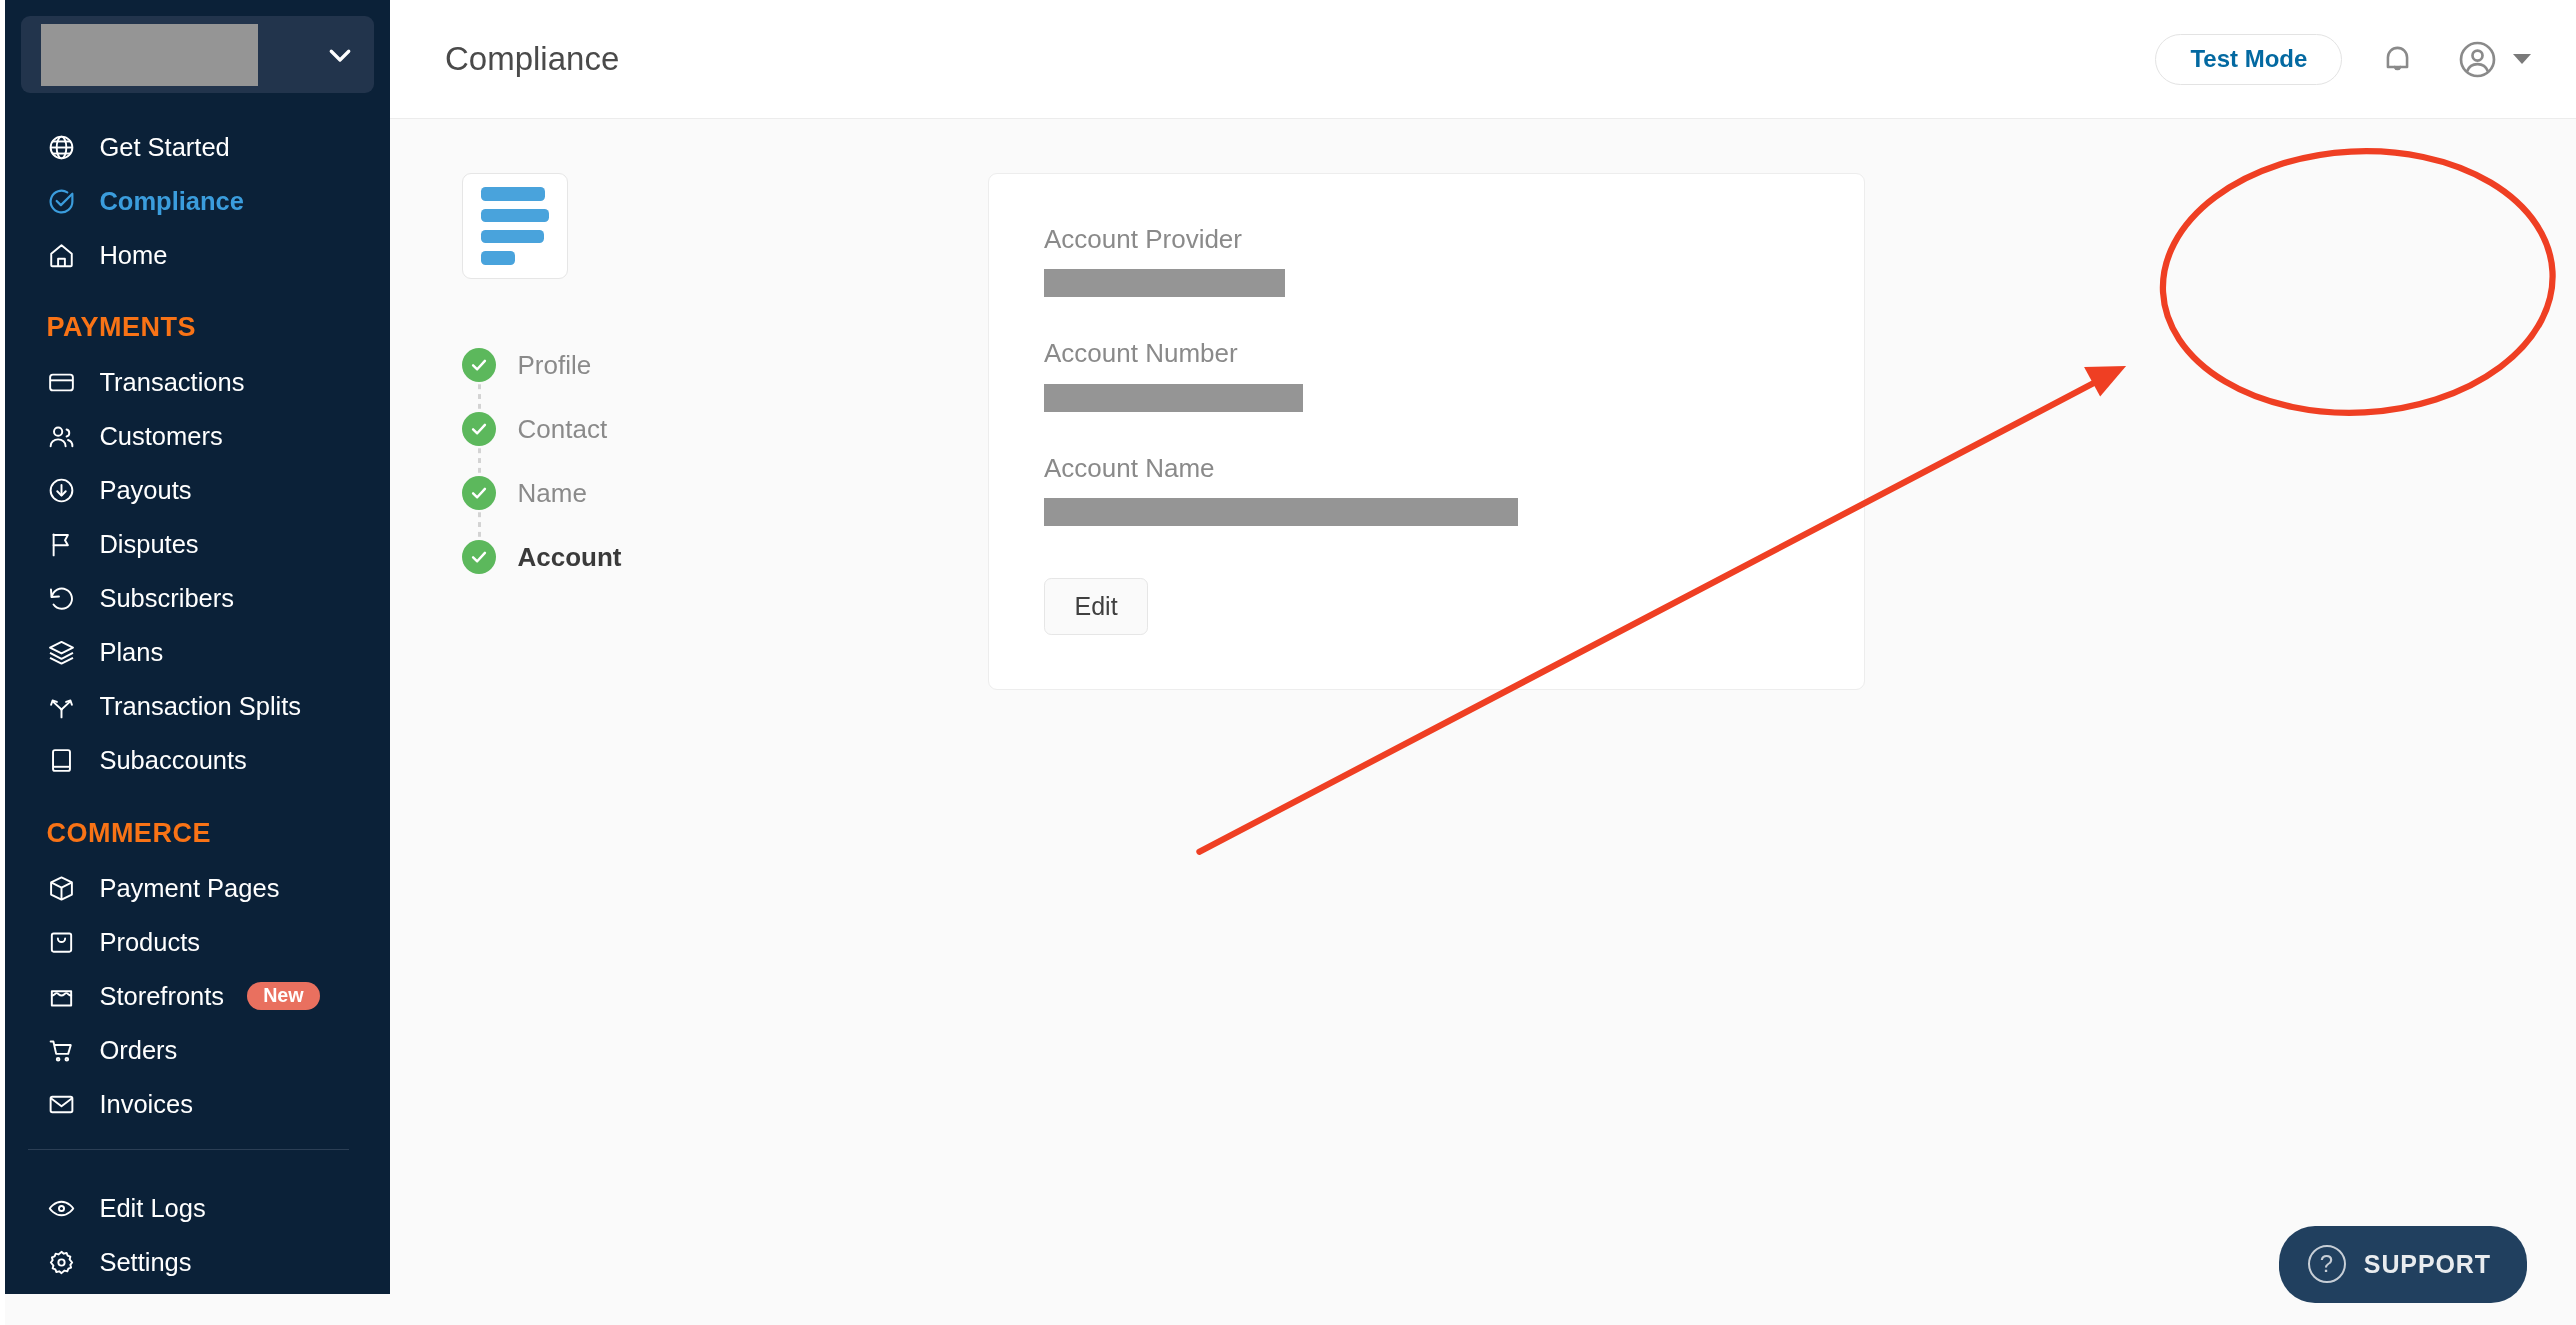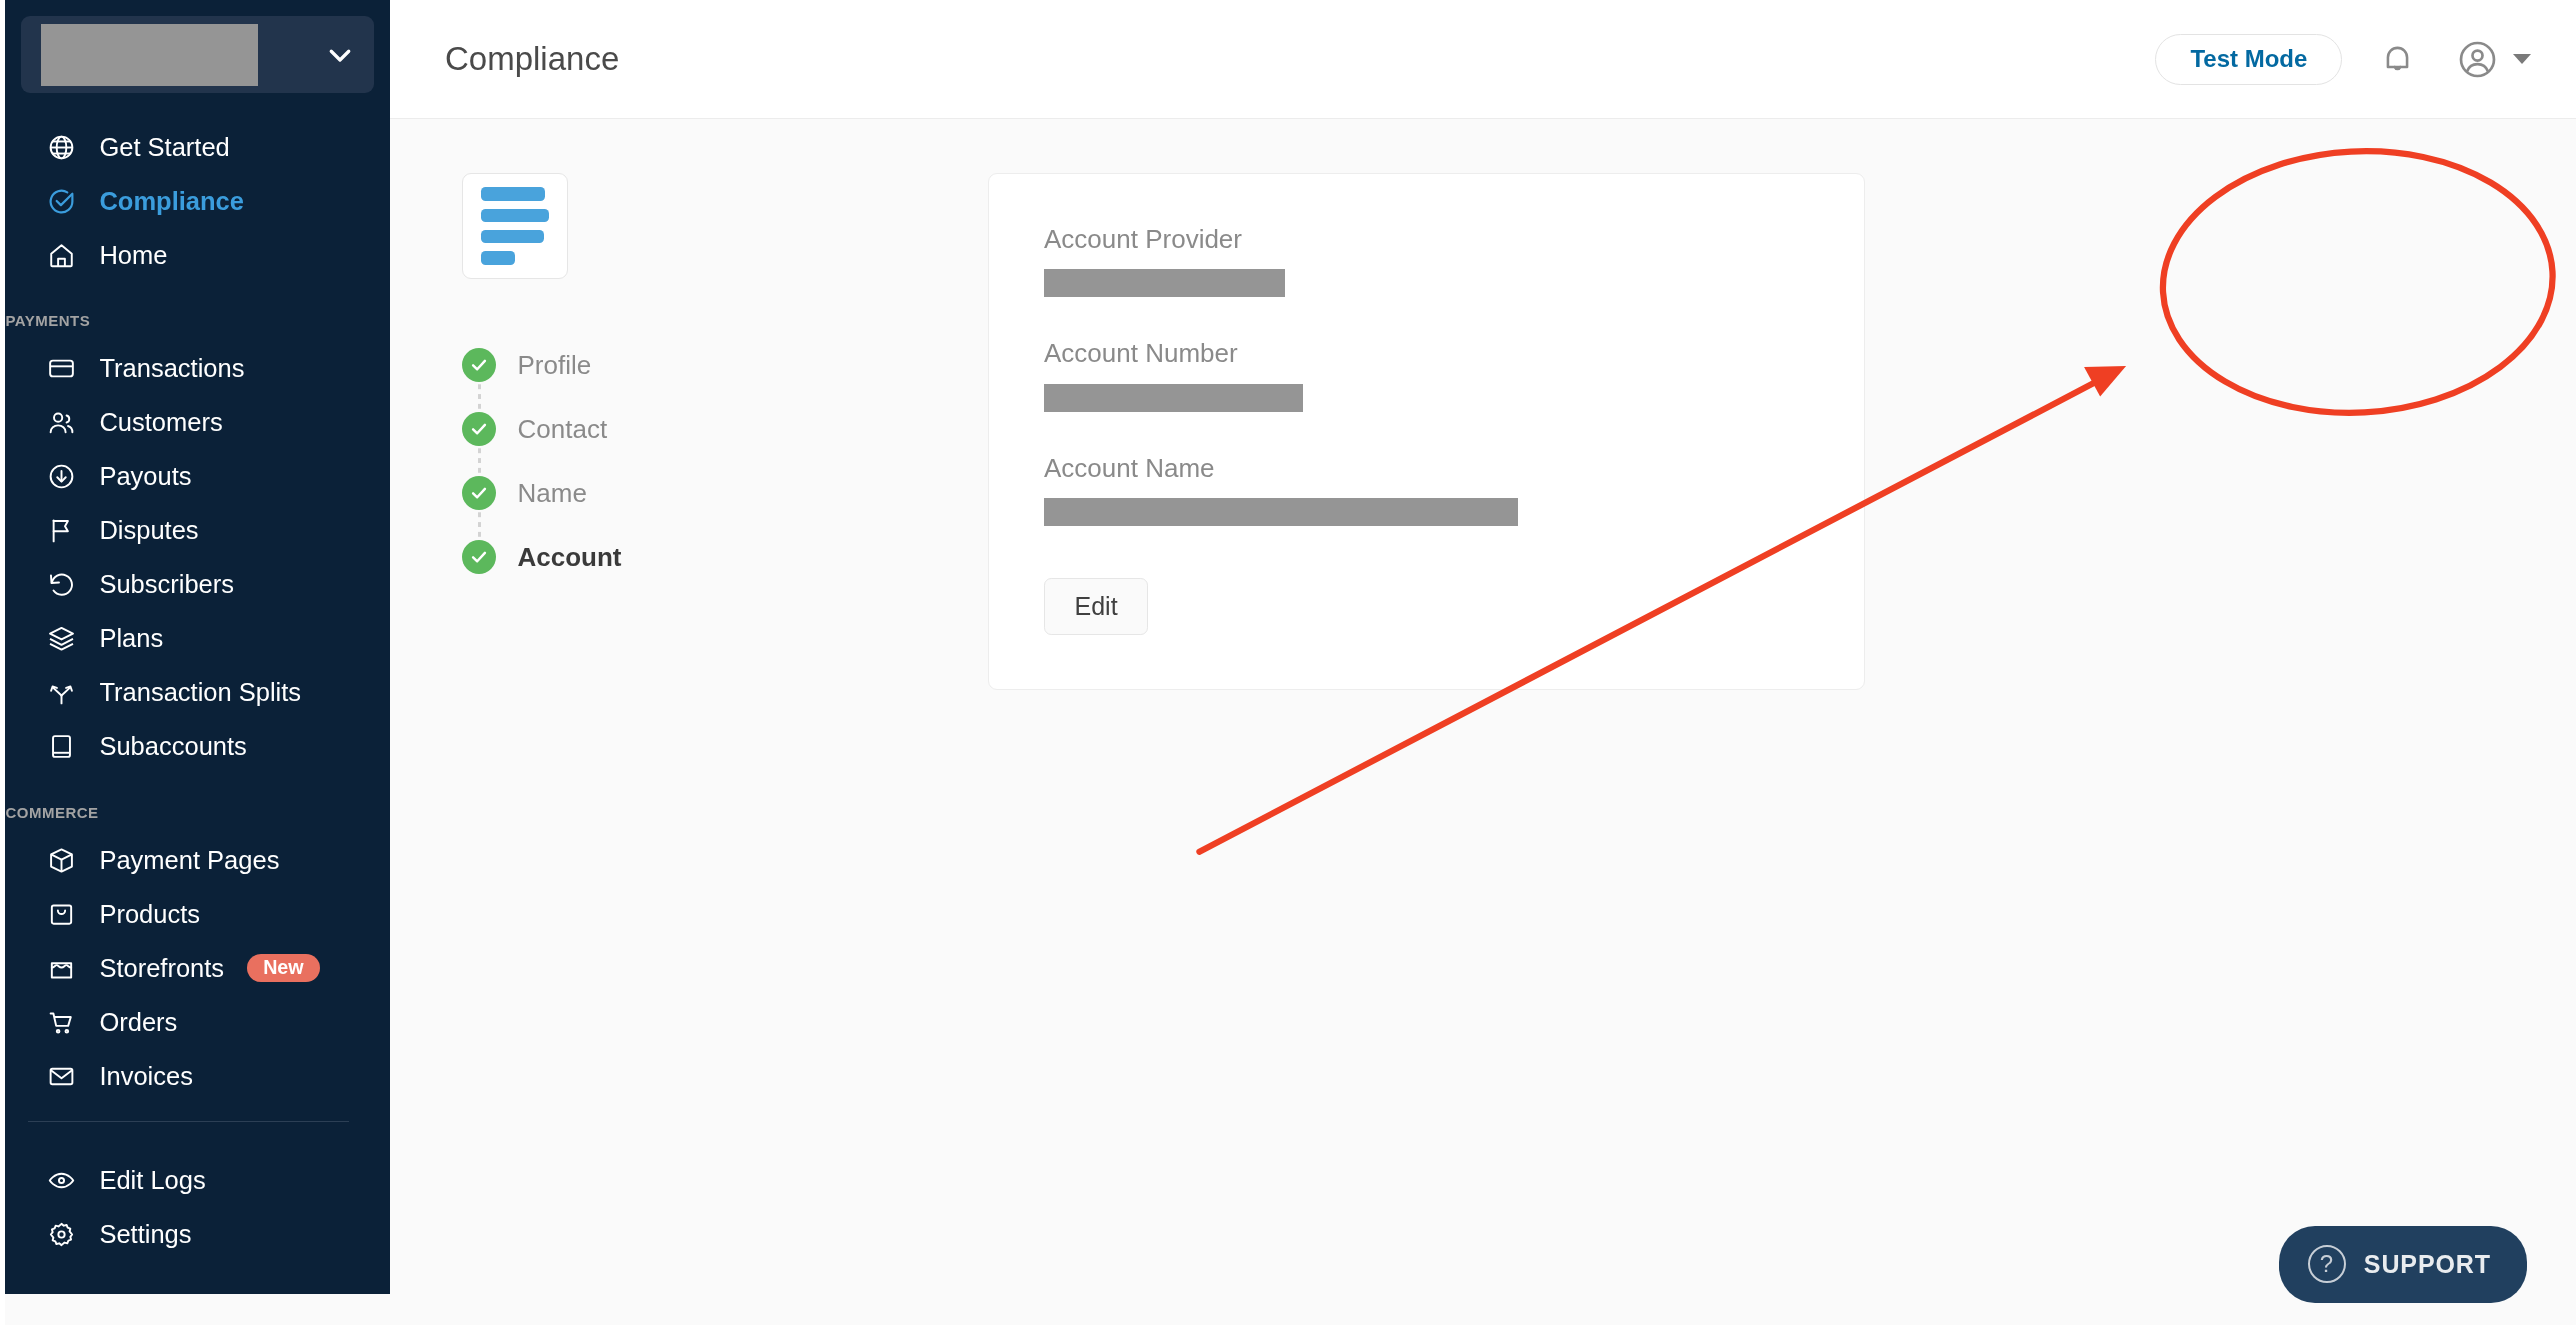--- a/index.html
+++ b/index.html
@@ -69,24 +69,25 @@
     width: 30px; height: 30px;
     margin-right: 23px;
     display: flex; align-items: center; justify-content: center;
     flex: 0 0 30px;
   }
   .nav-item .ico svg { display:block; }
   .nav-item.active { color: #3b9ddd; font-weight: bold; }
   .nav-item.active .ico svg { stroke: #3b9ddd; }
 
   .nav-section {
-    color: #a3a3a3;
-    font-size: 15px;
+    color: #f97316;
+    font-size: 27px;
     font-weight: bold;
     letter-spacing: 0.5px;
+    padding-left: 41px;
     margin-top: 30px;
     margin-bottom: 12.5px;
   }
   .badge-new {
     background: #e9705f;
     color: #fff;
     font-size: 19.7px;
     font-weight: bold;
     border-radius: 18px;
     padding: 4.5px 16px;

